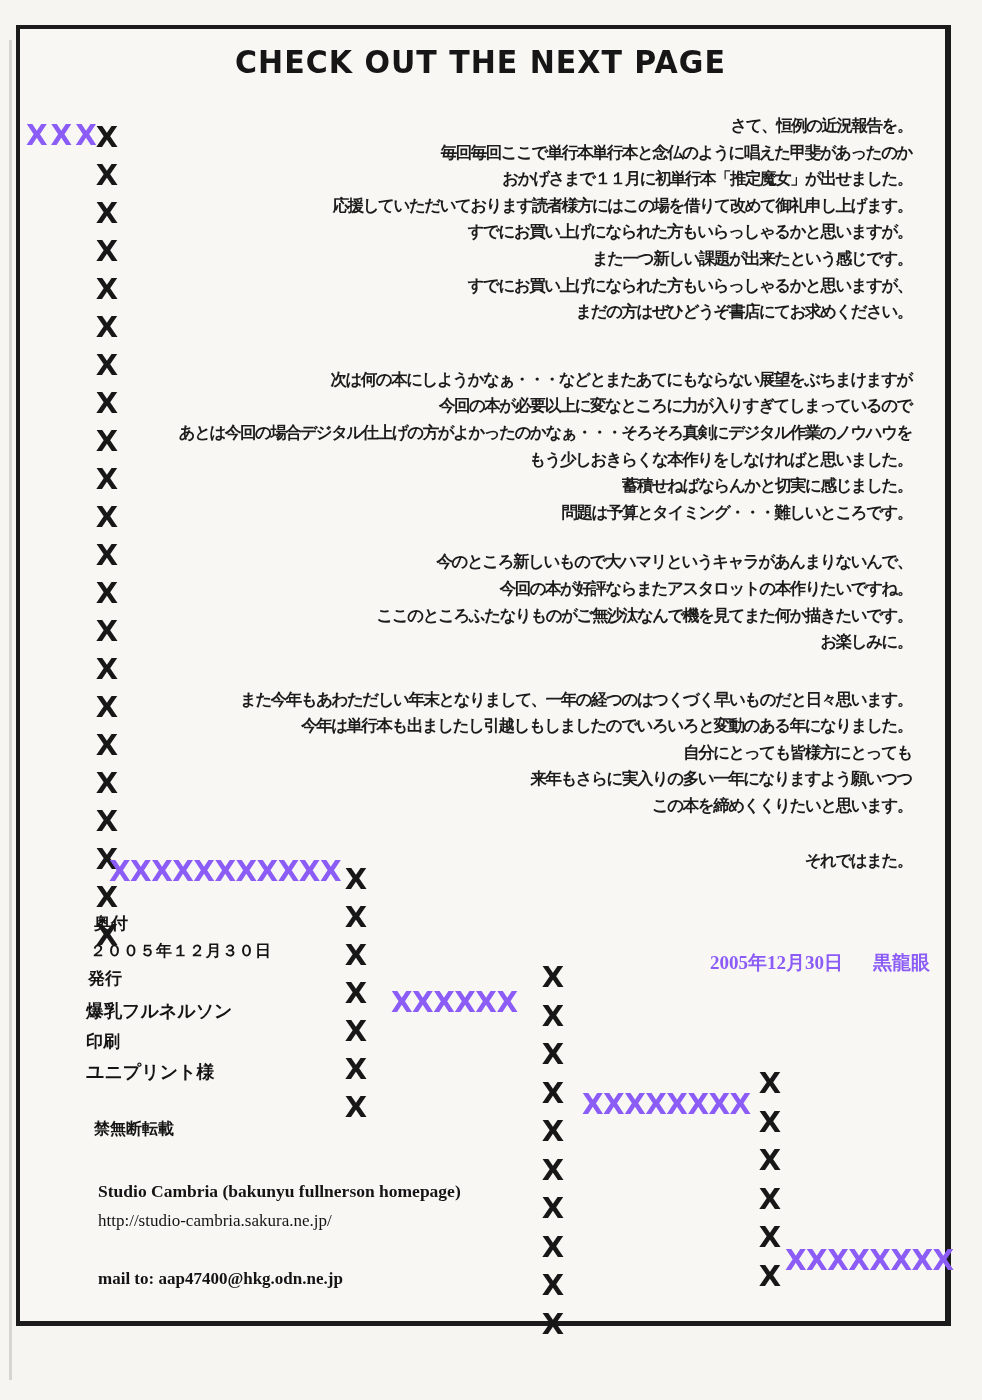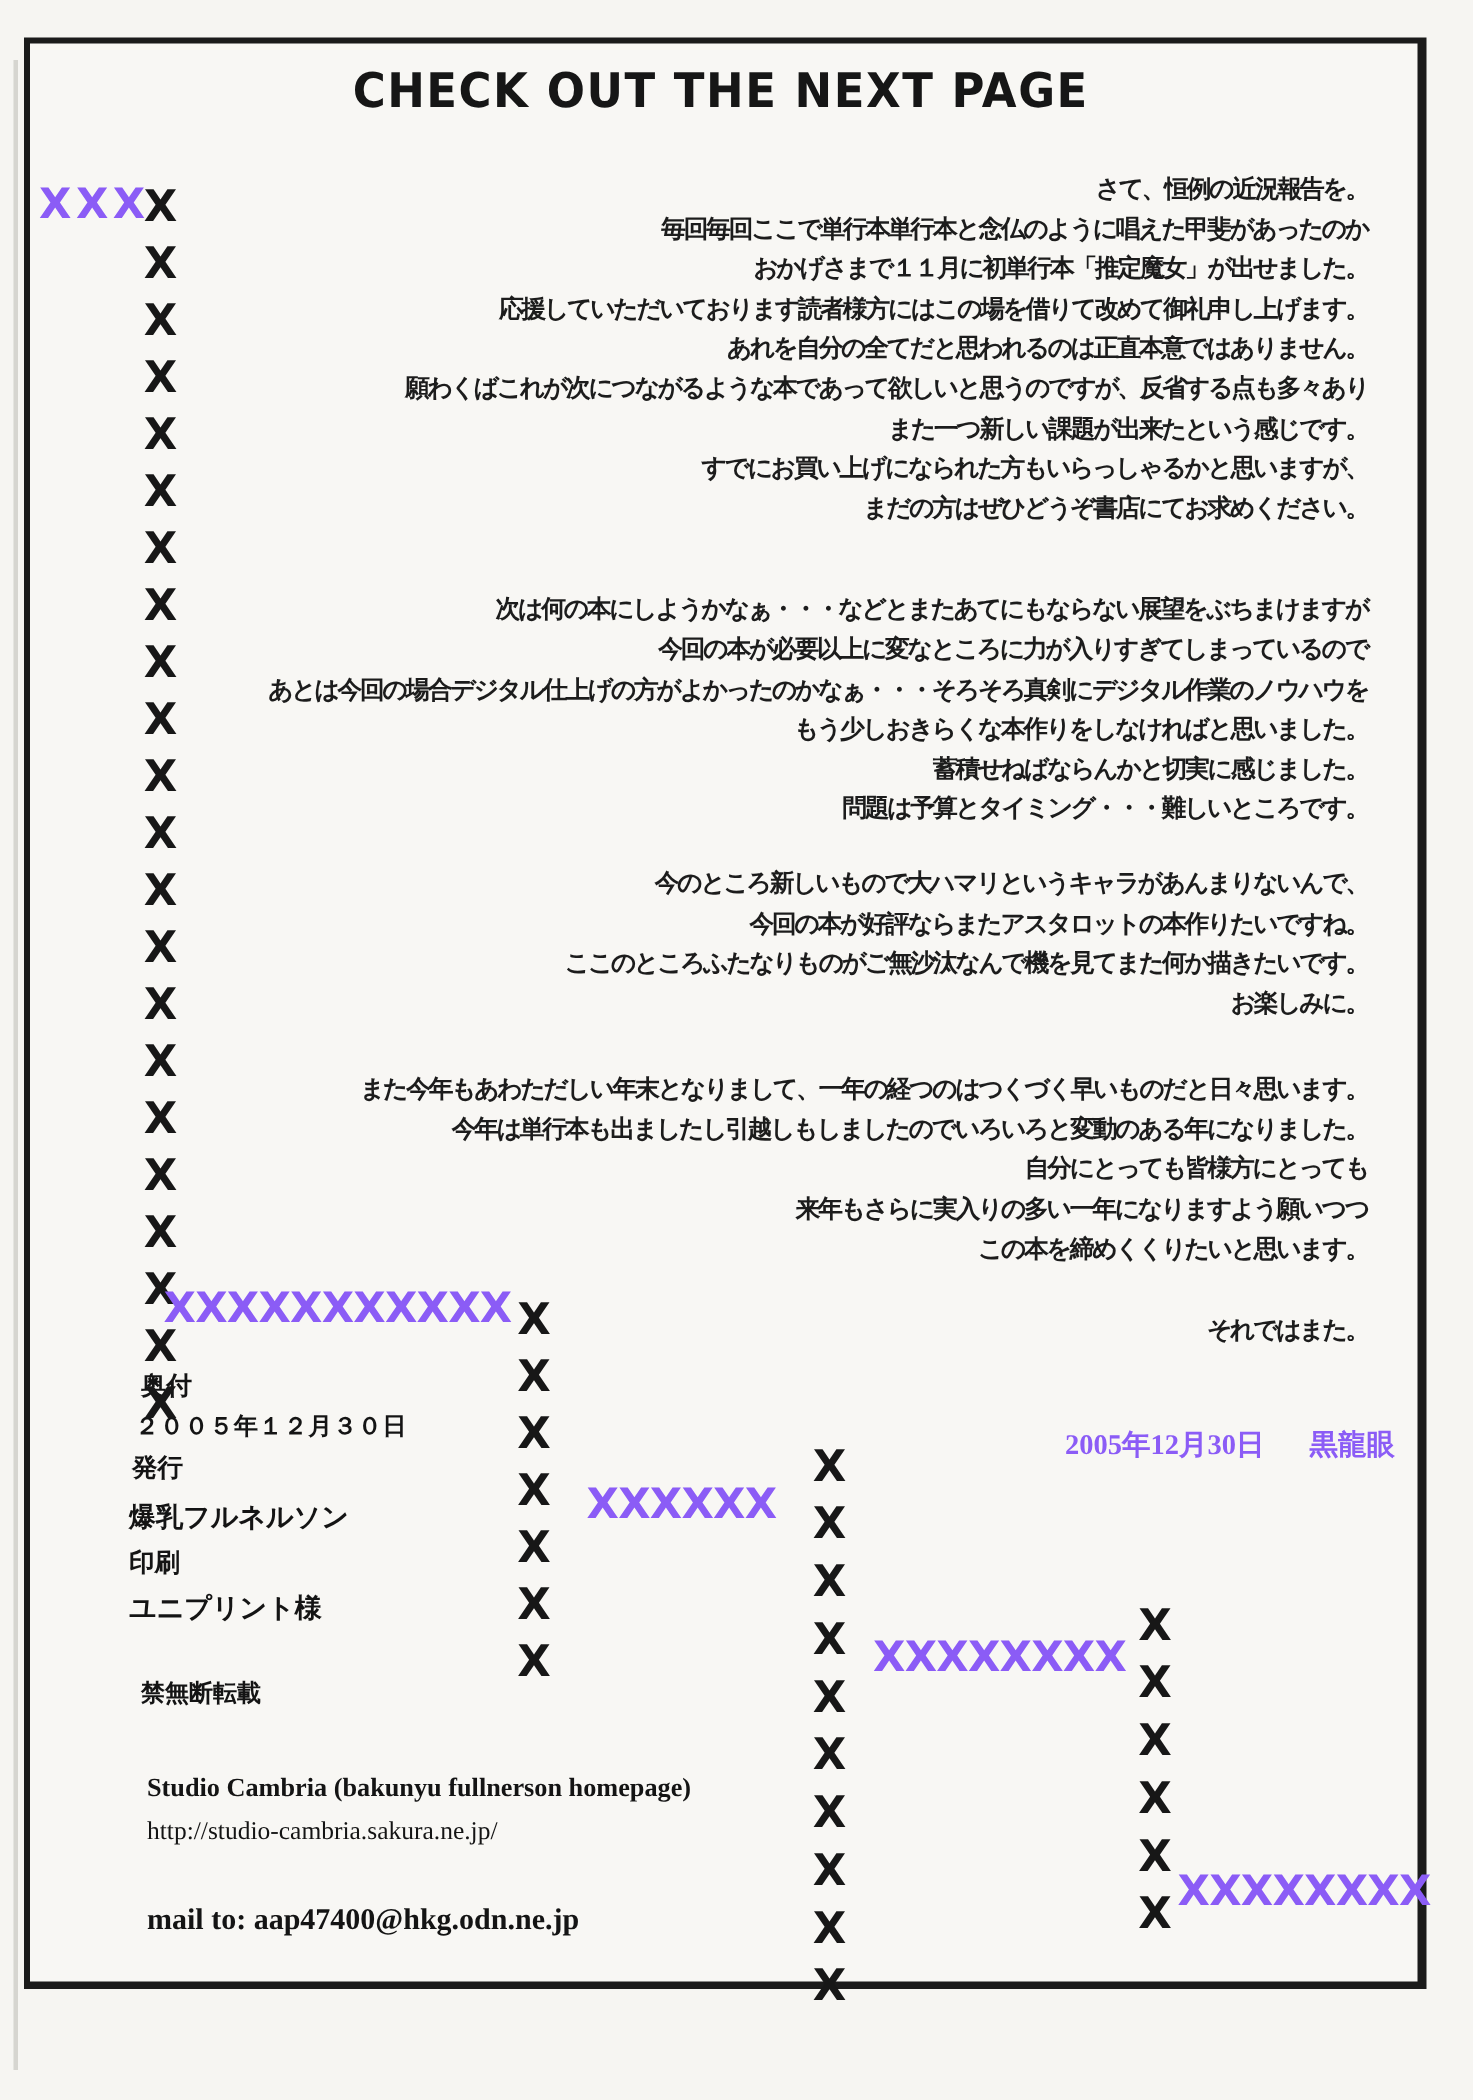--- a/index.html
+++ b/index.html
@@ -55,21 +55,21 @@
   .c-item{position:absolute;white-space:nowrap;}
   .c-heading{left:84px;top:912px;font-size:17px;font-weight:bold;}
   .c-date{left:80px;top:941px;font-size:16px;font-weight:bold;letter-spacing:0.5px;}
   .c-publabel{left:78px;top:967px;font-size:17px;font-weight:bold;}
   .c-pubname{left:76px;top:999px;font-size:18px;font-weight:bold;}
   .c-prnlabel{left:76px;top:1030px;font-size:17px;font-weight:bold;}
   .c-prnname{left:76px;top:1060px;font-size:18px;font-weight:bold;}
   .c-notice{left:84px;top:1119px;font-size:16px;font-weight:bold;}
   .c-studio{left:88px;top:1181px;font-size:17.5px;font-weight:bold;}
   .c-url{left:88px;top:1211px;font-size:17px;font-weight:normal;}
-  .c-mail{left:88px;top:1269px;font-size:20px;font-weight:bold;}
+  .c-mail{left:88px;top:1269px;font-size:17px;font-weight:bold;}
   .xrow{
     position:absolute;line-height:1;white-space:nowrap;
     font-family:"DejaVu Sans",sans-serif;font-weight:bold;
     color:#8b5cf6;
   }
   .xcol{
     position:absolute;line-height:1;
     writing-mode:vertical-rl;text-orientation:upright;
     font-family:"DejaVu Sans",sans-serif;font-weight:bold;
     color:#171717;
@@ -93,22 +93,21 @@
   <div class="frame"></div>
 
   <div class="title">CHECK OUT THE NEXT PAGE</div>
 
   <div class="afterword">
     <div class="para p1">
         <div class="tline">さて、恒例の近況報告を。</div>
         <div class="tline">毎回毎回ここで単行本単行本と念仏のように唱えた甲斐があったのか</div>
         <div class="tline">おかげさまで１１月に初単行本「推定魔女」が出せました。</div>
         <div class="tline">応援していただいております読者様方にはこの場を借りて改めて御礼申し上げます。</div>
-        <div class="tline">あれを自分の全てだと思われるのは正直本意ではありません。</div>
-        <div class="tline">願わくばこれが次につながるような本であって欲しいと思うのですが、反省する点も多々あり</div>
+        <div class="tline">すでにお買い上げになられた方もいらっしゃるかと思いますが。</div>
         <div class="tline">また一つ新しい課題が出来たという感じです。</div>
         <div class="tline">すでにお買い上げになられた方もいらっしゃるかと思いますが、</div>
         <div class="tline">まだの方はぜひどうぞ書店にてお求めください。</div>
       </div>
     <div class="para p2">
         <div class="tline">次は何の本にしようかなぁ・・・などとまたあてにもならない展望をぶちまけますが</div>
         <div class="tline">今回の本が必要以上に変なところに力が入りすぎてしまっているので</div>
         <div class="tline">あとは今回の場合デジタル仕上げの方がよかったのかなぁ・・・そろそろ真剣にデジタル作業のノウハウを</div>
         <div class="tline">もう少しおきらくな本作りをしなければと思いました。</div>
         <div class="tline">蓄積せねばならんかと切実に感じました。</div>

